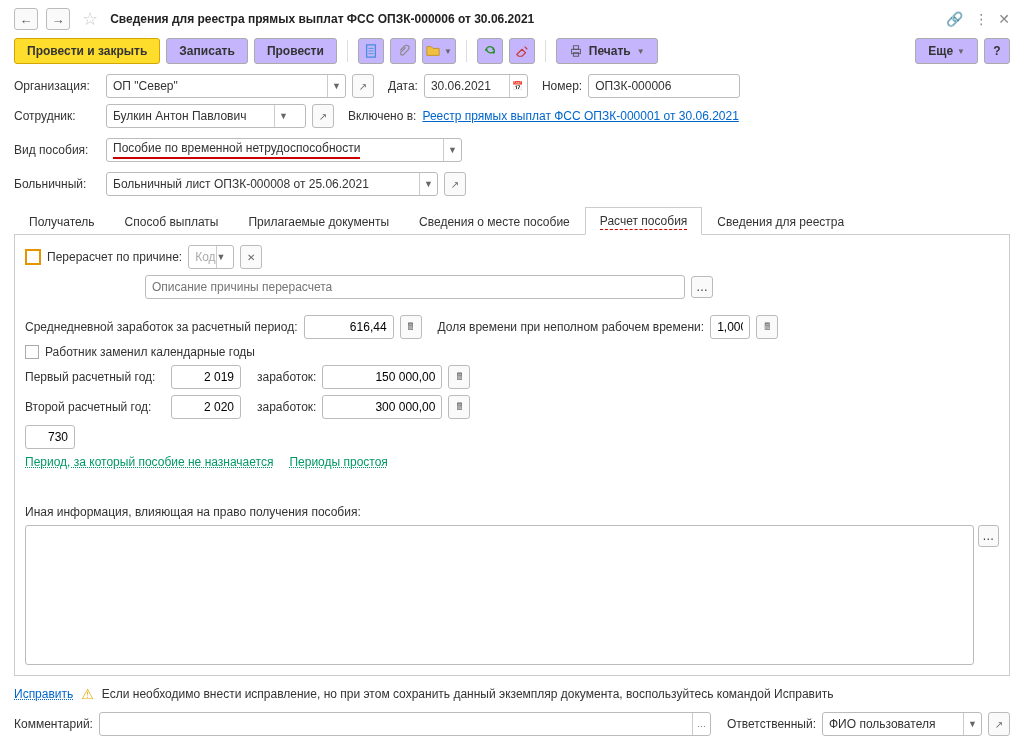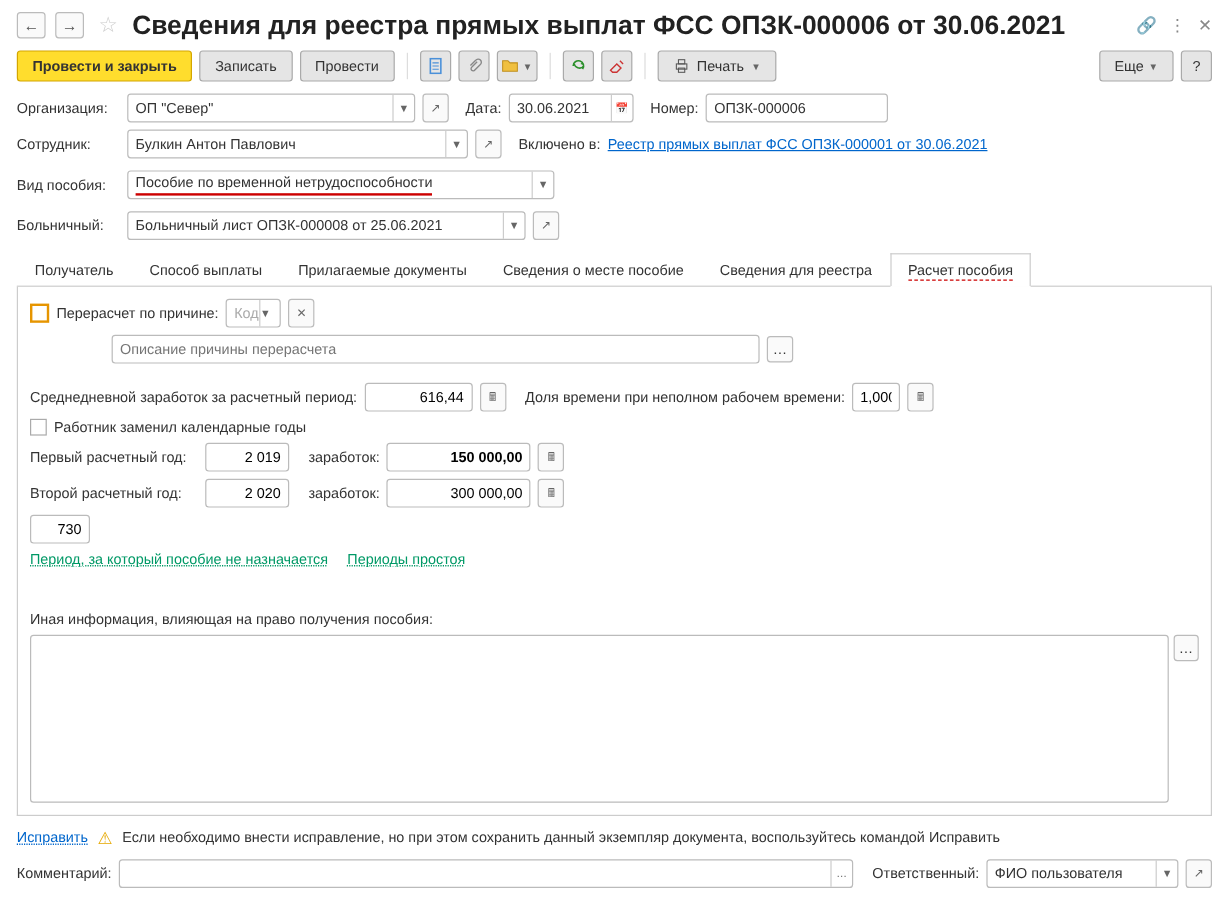--- a/index.html
+++ b/index.html
@@ -24,41 +24,42 @@
     background: #fafafa;
     border-radius: 3px;
     display: inline-flex;
     align-items: center;
     justify-content: center;
     cursor: pointer;
     font-size: 13px;
     color: #555;
   }
   .star { font-size: 18px; color: #ccc; margin: 0 4px; }
-  .title { font-size: 22px; font-weight: bold; color: #222; flex: 1; }
+  .title { font-size: 12px; font-weight: bold; color: #222; flex: 1; }
   .title-icons { display: flex; gap: 10px; align-items: center; color: #888; font-size: 14px; }
   .title-icons span { cursor: pointer; }
   .toolbar {
     display: flex;
     align-items: center;
     gap: 6px;
     margin-bottom: 10px;
   }
   .btn {
     height: 26px;
     padding: 0 12px;
     border: 1px solid #aaa;
-    background: #e5e5e5;
+    background: #c4b5fd;
     border-radius: 3px;
     cursor: pointer;
     display: inline-flex;
     align-items: center;
     gap: 4px;
     font-size: 12px;
     color: #333;
+    font-weight: bold;
   }
   .btn-yellow { background: #ffdd2d; border-color: #d4a600; font-weight: bold; }
   .btn-icon { width: 26px; padding: 0; justify-content: center; }
   .sep { width: 1px; height: 22px; background: #ddd; margin: 0 4px; }
   .spacer { flex: 1; }
   .form-row {
     display: flex;
     align-items: center;
     gap: 6px;
     margin-bottom: 6px;
@@ -76,20 +77,21 @@
   }
   .input-dd { border-left: 1px solid #ccc; width: 18px; height: 100%; display: flex; align-items:center; justify-content:center; color:#666; cursor:pointer; font-size:9px; }
   .aux-btn { width: 22px; height: 24px; border:1px solid #bbb; border-radius:3px; background:#fafafa; display:inline-flex; align-items:center; justify-content:center; cursor:pointer; font-size:10px; color:#666; }
   .link { color: #0066cc; text-decoration: underline; cursor: pointer; }
   .link-green { color: #009966; text-decoration: underline dotted; cursor:pointer; }
   .underline-red { border-bottom: 2px solid #cc0000; padding-bottom: 2px; display:inline-block; }
   .tabs {
     display: flex;
     border-bottom: 1px solid #ccc;
     margin-top: 10px;
+    align-items: center;
   }
   .tab {
     padding: 6px 14px;
     border: 1px solid transparent;
     border-bottom: none;
     cursor: pointer;
     position: relative;
     top: 1px;
   }
   .tab.active {
@@ -217,21 +219,21 @@
     <span class="input-dd">📅</span>
   </div>
   <span class="label" style="margin-left:8px">Номер:</span>
   <div class="input" style="width:152px">
     <span>ОПЗК-000006</span>
   </div>
 </div>
 
 <div class="form-row">
   <span class="label" style="width:86px">Сотрудник:</span>
-  <div class="input" style="width:284px;padding-right:0">
+  <div class="input" style="width:200px;padding-right:13px">
     <span style="flex:1">Булкин Антон Павлович</span>
     <span class="input-dd">▼</span>
   </div>
   <span class="aux-btn">↗</span>
   <span class="label" style="margin-left:8px">Включено в:</span>
   <span class="link">Реестр прямых выплат ФСС ОПЗК-000001 от 30.06.2021</span>
 </div>
 
 <div class="form-row" style="margin-top:10px">
   <span class="label" style="width:86px">Вид пособия:</span>
@@ -249,35 +251,35 @@
     <span class="input-dd">▼</span>
   </div>
   <span class="aux-btn">↗</span>
 </div>
 
 <div class="tabs">
   <div class="tab"><span class="tab-label">Получатель</span></div>
   <div class="tab"><span class="tab-label">Способ выплаты</span></div>
   <div class="tab"><span class="tab-label">Прилагаемые документы</span></div>
   <div class="tab"><span class="tab-label">Сведения о месте пособие</span></div>
+  <div class="tab active"><span class="tab-label">Расчет пособия</span></div>
   <div class="tab"><span class="tab-label">Сведения для реестра</span></div>
-  <div class="tab active"><span class="tab-label">Расчет пособия</span></div>
 </div>
 
 <div class="tab-content">
   <div class="form-row">
     <span class="checkbox orange"></span>
     <span class="label">Перерасчет по причине:</span>
     <div class="input" style="width:46px;padding-right:12px;color:#aaa">
       <span style="flex:1">Код</span>
       <span class="input-dd">▼</span>
     </div>
     <span class="aux-btn">✕</span>
   </div>
-  <div class="form-row" style="margin-left:68px">
+  <div class="form-row" style="margin-left:120px">
     <input class="text-input wide" style="color: rgb(170, 170, 170);" placeholder="Описание причины перерасчета">
     <span class="ellipsis-btn">…</span>
   </div>
 
   <div class="form-row" style="margin-top:16px">
     <span class="label">Среднедневной заработок за расчетный период:</span>
     <input class="text-input num-input" style="width: 90px;" value="616,44">
     <span class="aux-btn">🖩</span>
     <span class="label" style="margin-left:10px">Доля времени при неполном рабочем времени:</span>
     <input class="text-input num-input" style="width: 40px;" value="1,000">
@@ -286,21 +288,21 @@
 
   <div class="form-row">
     <span class="checkbox"></span>
     <span class="label">Работник заменил календарные годы</span>
   </div>
 
   <div class="form-row">
     <span class="label" style="width:140px">Первый расчетный год:</span>
     <input class="text-input num-input" style="width: 70px;" value="2 019">
     <span class="label" style="margin-left:10px">заработок:</span>
-    <input class="text-input num-input" style="width: 120px; font-weight: bold;" value="150 000,00">
+    <input class="text-input num-input" style="width: 120px;" value="150 000,00">
     <span class="aux-btn">🖩</span>
   </div>
 
   <div class="form-row">
     <span class="label" style="width:140px">Второй расчетный год:</span>
     <input class="text-input num-input" style="width: 70px;" value="2 020">
     <span class="label" style="margin-left:10px">заработок:</span>
     <input class="text-input num-input" style="width: 120px;" value="300 000,00">
     <span class="aux-btn">🖩</span>
   </div>

